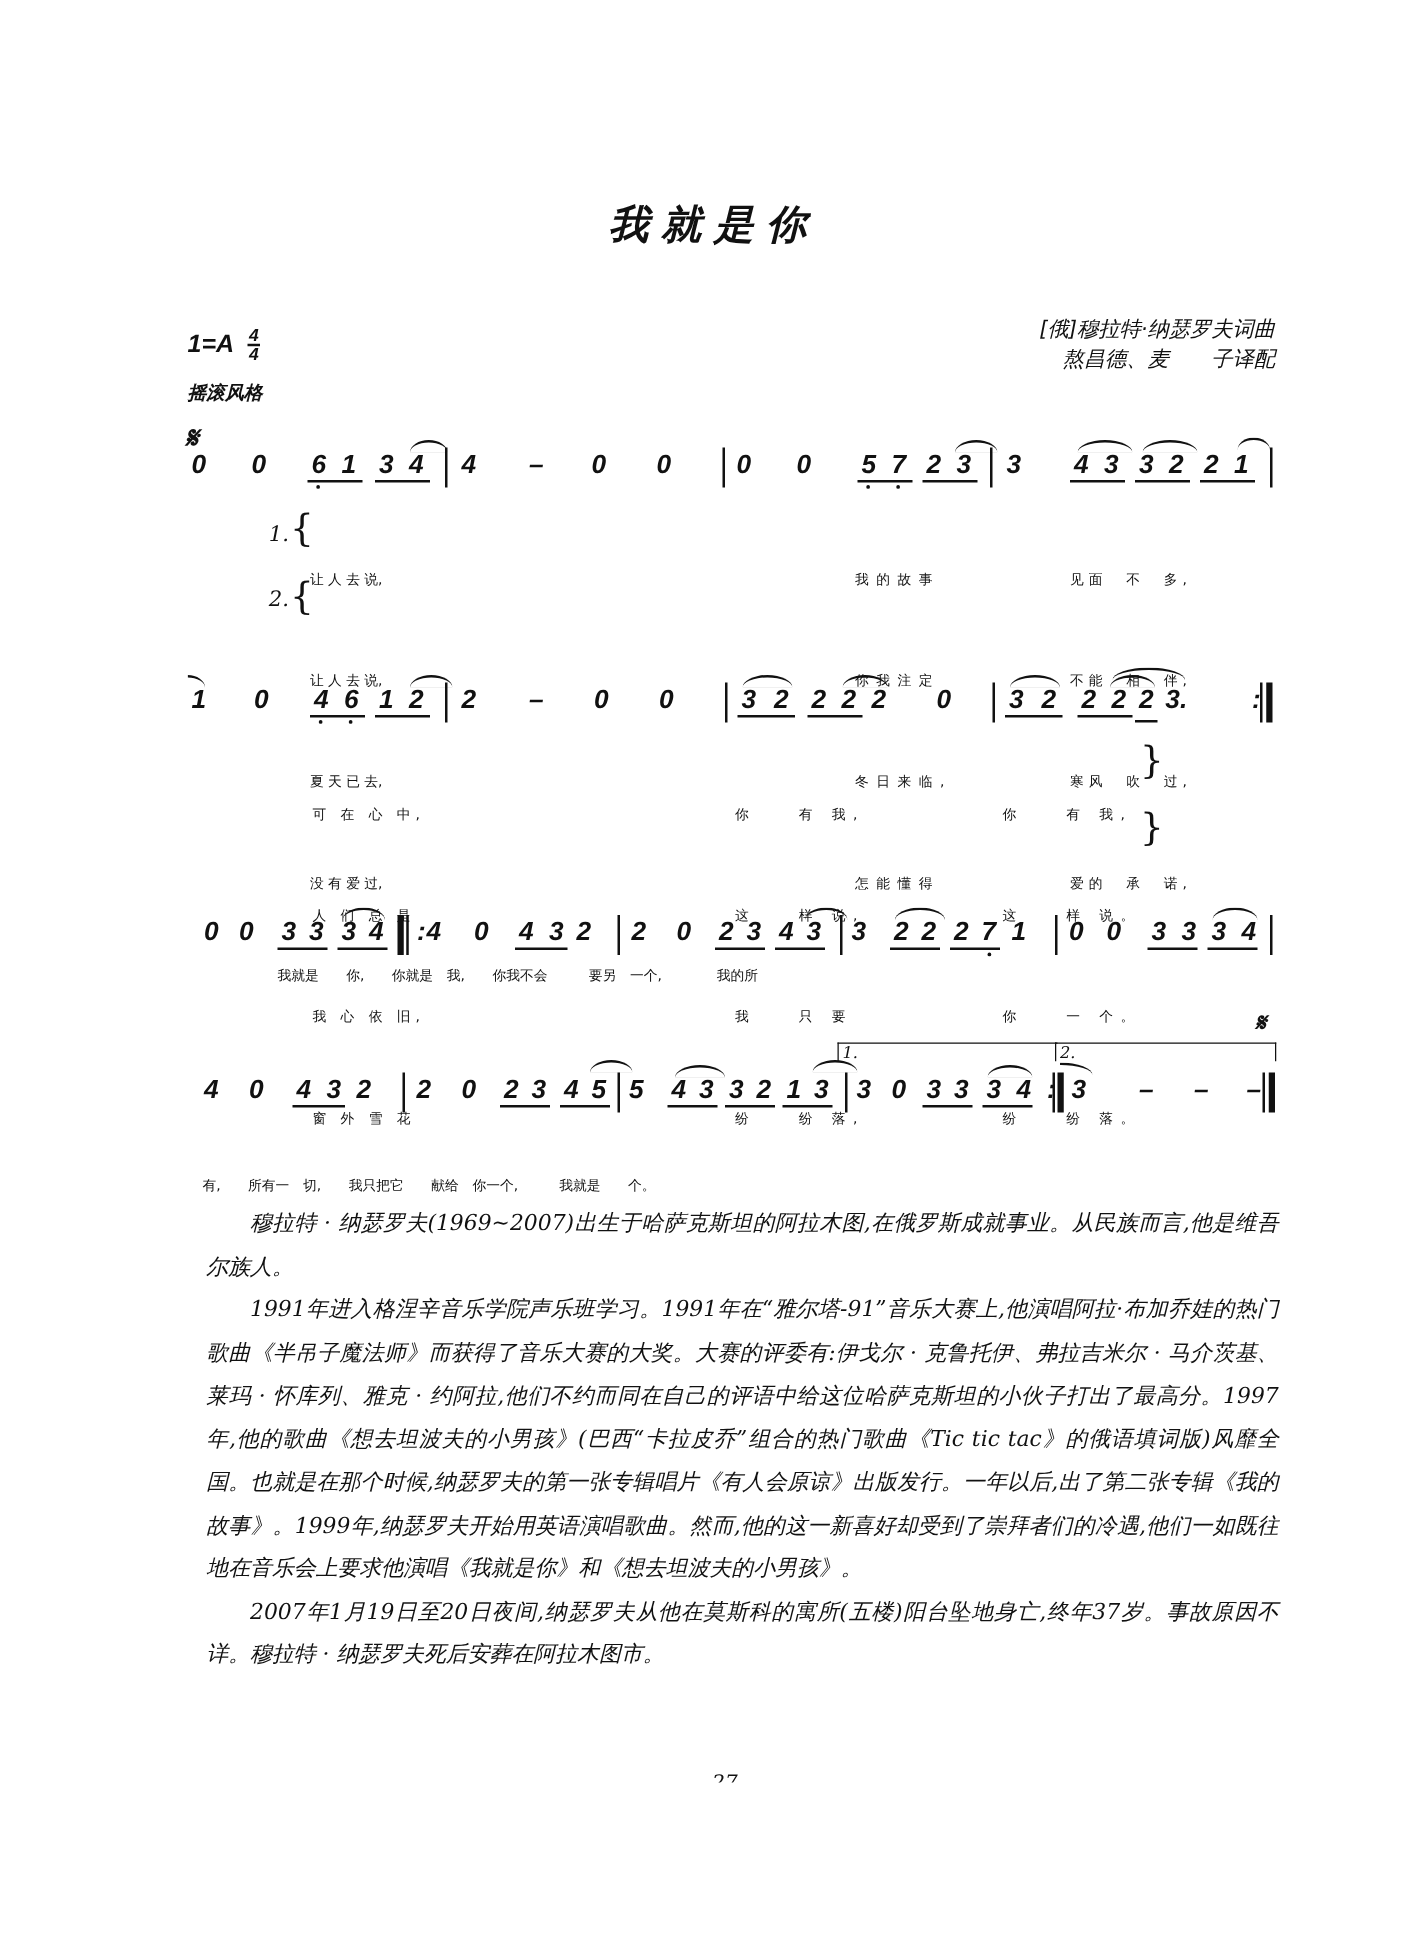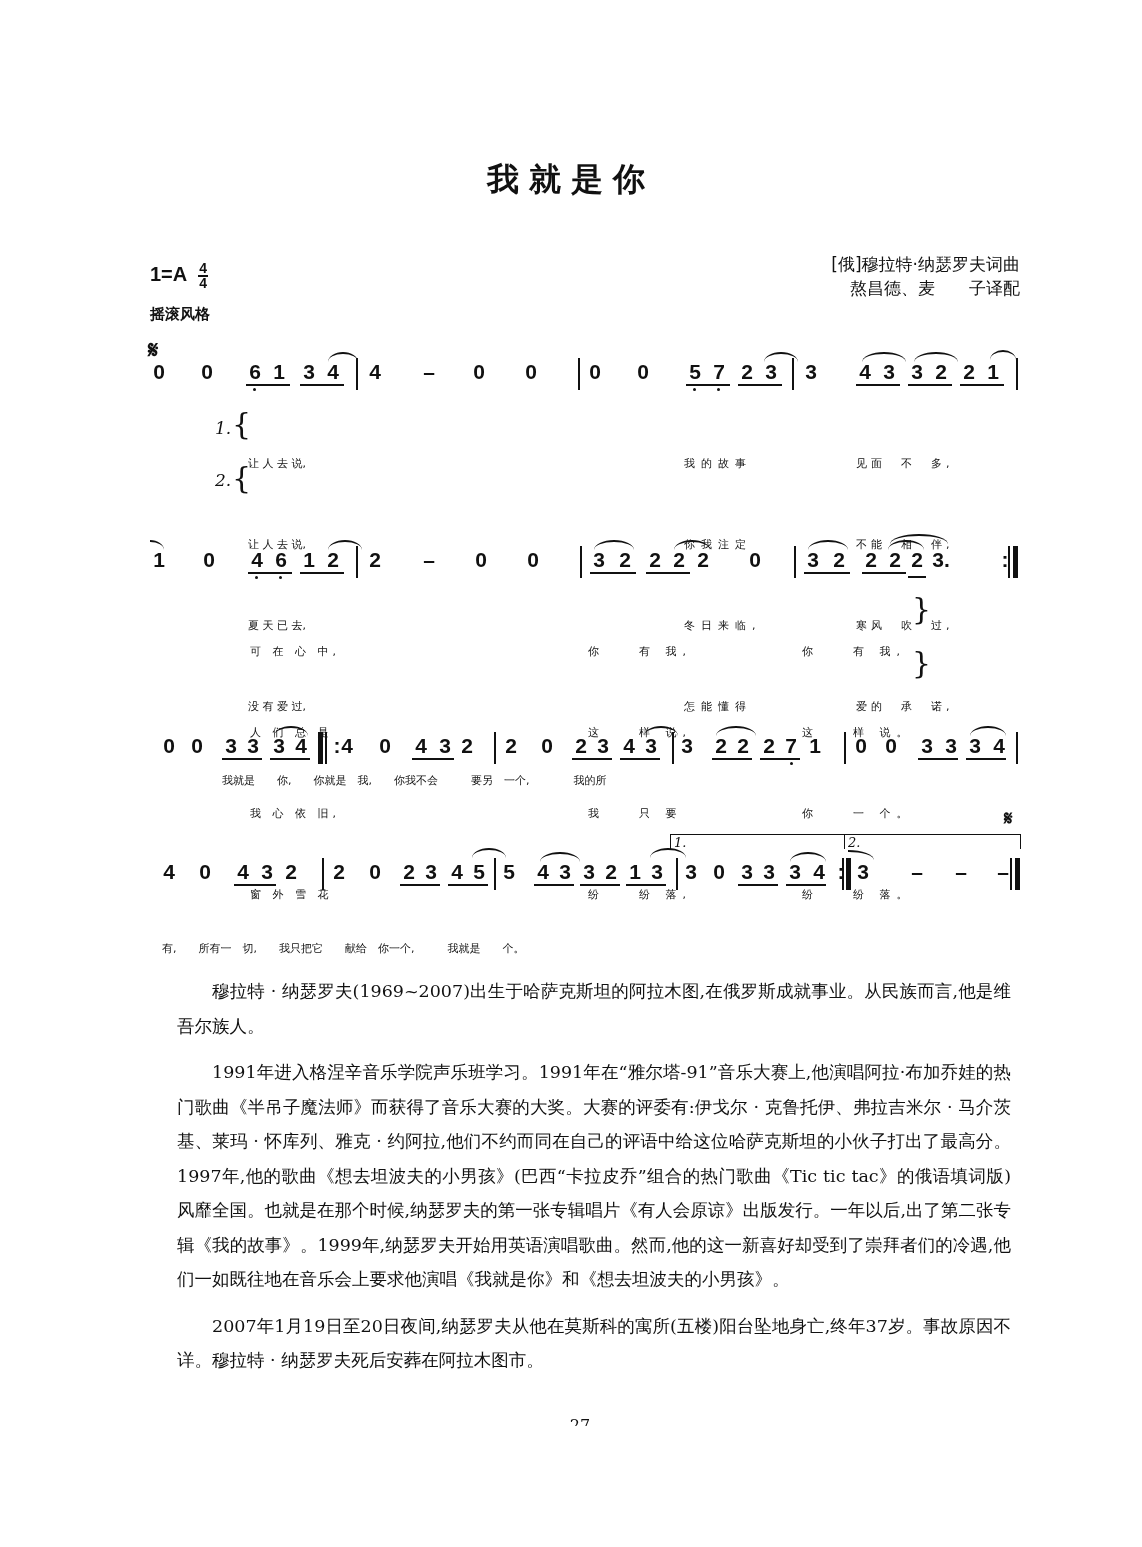--- a/index.html
+++ b/index.html
@@ -1,38 +1,38 @@
 <!DOCTYPE html>
 <html><head>
 <meta charset="utf-8">
 <style>
   html, body { margin:0; padding:0; background:#ffffff; }
   body { width:1142px; height:1547px; position:relative; overflow:hidden; font-family:"DejaVu Serif", serif; color:#111; }
-  .abs { position:absolute; }
+  .abs { position:absolute;font-style:italic; }
   .title { left:0; width:1142px; top:158px; text-align:center; font-size:32px; font-weight:bold; letter-spacing:10px; font-family:"DejaVu Serif", serif; }
   .key { left:150px; top:262px; font-size:20px; font-family:"Liberation Sans", sans-serif; font-weight:bold; }
   .key .frac { display:inline-block; vertical-align:middle; text-align:center; font-size:14px; line-height:13px; margin-left:6px; }
   .key .frac span { display:block; }
   .key .frac .bar { border-top:2px solid #111; width:10px; margin:0 auto; }
   .style { left:150px; top:305px; font-size:15px; font-family:"DejaVu Sans", sans-serif; font-weight:bold; }
   .credits { right:122px; top:252px; text-align:right; font-size:17px; line-height:24px; font-family:"DejaVu Sans", sans-serif; }
   .segno { font-size:24px; font-family:"DejaVu Sans", sans-serif; font-weight:bold; }
   .staff { left:150px; width:880px; height:36px; font-family:"Liberation Sans", sans-serif; font-weight:bold; font-size:21px; }
   .staff .n { position:absolute; top:0; width:18px; text-align:center; }
   .staff .ul { position:absolute; border-top:2px solid #111; height:0; }
   .staff .bl { position:absolute; top:-2px; width:2px; height:32px; background:#111; }
   .staff .bl.thick { width:5px; }
   .staff .dot { position:absolute; width:3px; height:3px; background:#111; border-radius:50%; }
   .staff .tie { position:absolute; border-top:2px solid #111; border-radius:50% 50% 0 0 / 100% 100% 0 0; height:8px; }
   .lyr { position:absolute; font-family:"DejaVu Sans", sans-serif; font-size:11px; white-space:pre; line-height:27px; }
   .verse-num { position:absolute; font-style:italic; font-family:"DejaVu Serif", serif; font-size:17px; }
   .brace { position:absolute; font-size:30px; line-height:54px; font-family:"DejaVu Serif", serif; }
   .ending { position:absolute; border-top:1.5px solid #111; border-left:1.5px solid #111; height:14px; font-size:13px; font-family:"DejaVu Serif", serif; font-style:italic; padding-left:3px; line-height:16px; }
   .prose { left:165px; width:858px; top:962px; font-family:"DejaVu Serif", serif; font-size:17.5px; line-height:34.5px; text-align:justify; }
-  .prose p { margin:12px; text-indent:2em; }
+  .prose p { margin:0; text-indent:2em; }
   .pagenum { left:560px; top:1418px; width:40px; text-align:center; font-size:16px; height:8px; overflow:hidden; line-height:16px; }
 </style>
 </head>
 <body>
 
 <div class="abs title">我就是你</div>
 
 <div class="abs key">
   <span>1=A</span>
   <span class="frac">

